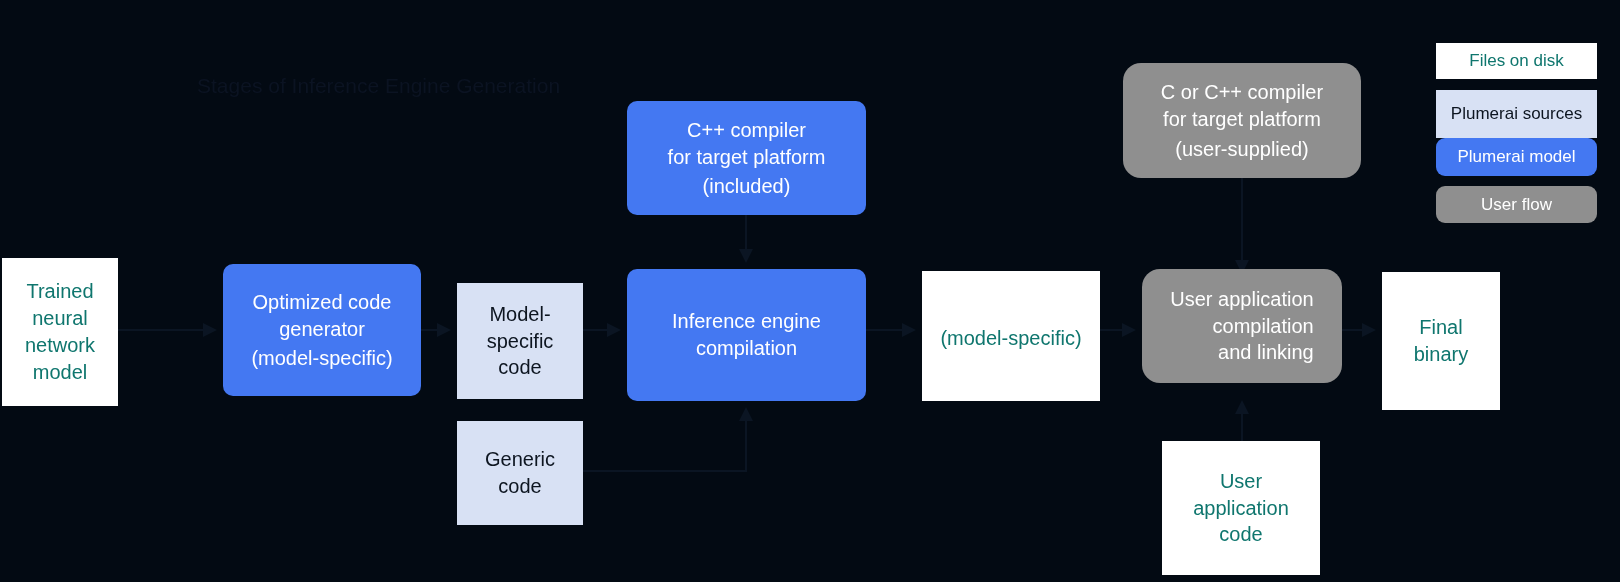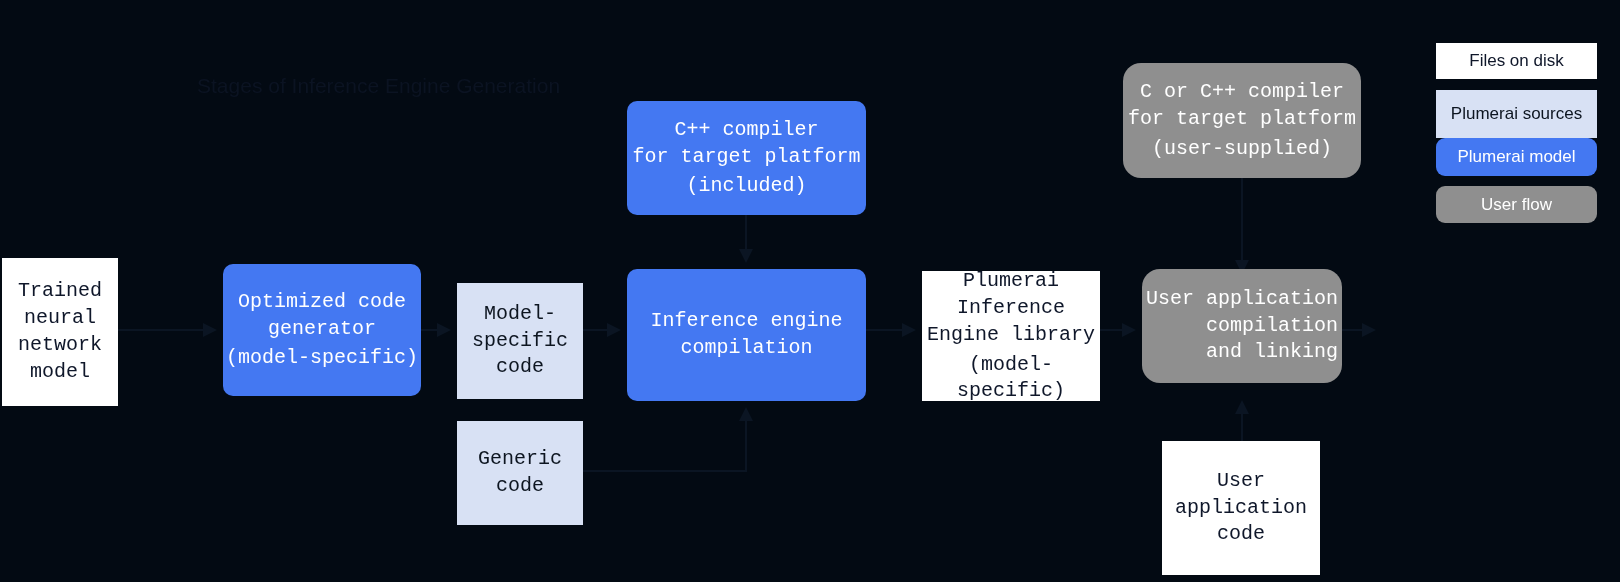--- a/index.html
+++ b/index.html
@@ -6,25 +6,25 @@
   .canvas{
     position:relative;width:1620px;height:582px;background:#030A13;
     font-family:"Liberation Sans", sans-serif;overflow:hidden;
   }
   .diagram-title{
     position:absolute;left:197px;top:74px;width:430px;
     font-size:21px;color:#0B1322;white-space:nowrap;
   }
   .node{
     position:absolute;display:flex;flex-direction:column;align-items:center;
-    justify-content:center;text-align:center;box-sizing:border-box;font-family:Liberation Mono, monospace;
+    justify-content:center;text-align:center;box-sizing:border-box;
   }
   .node .label{white-space:pre-line;font-size:20px;line-height:1.34;}
   .node .sub{white-space:pre-line;font-size:20px;line-height:1.3;margin-top:3px;}
-  .file{background:#FFFFFF;color:#0f172a;}
+  .file{background:#FFFFFF;color:#0f766e;}
   .src{background:#D8E1F4;color:#0D1520;}
   .pflow{background:#4478F2;color:#FFFFFF;border-radius:10px;}
   .uflow{background:#8F8F8F;color:#FFFFFF;border-radius:18px;}
   .edges{position:absolute;left:0;top:0;pointer-events:none;}
   .edge{stroke:#0B1523;stroke-width:2;fill:none;}
   .legend-item{
     position:absolute;left:1436px;width:161px;display:flex;align-items:center;
     justify-content:center;font-size:17px;box-sizing:border-box;
   }
   .legend-item.pflow,.legend-item.uflow{border-radius:9px;}
@@ -83,38 +83,39 @@
 for target platform</span>
     <span class="sub">(included)</span>
   </div>
 
   <div class="node pflow" style="left:627px;top:269px;width:239px;height:132px;">
     <span class="label">Inference engine
 compilation</span>
   </div>
 
   <div class="node file" style="left:922px;top:271px;width:178px;height:130px;">
-    <span class="label">Plumerai
-Inference
-Engine library</span>
     <span class="sub">(model-specific)</span>
   </div>
 
   <div class="node uflow" style="left:1123px;top:63px;width:238px;height:115px;">
     <span class="label">C or C++ compiler
 for target platform</span>
     <span class="sub">(user-supplied)</span>
   </div>
 
   <div class="node uflow" style="left:1142px;top:269px;width:200px;height:114px;text-align:right;">
     <span class="label">User application
 compilation
 and linking</span>
   </div>
 
+  <div class="node file" style="left:1382px;top:272px;width:118px;height:138px;">
+    <span class="label">Final
+binary</span>
+  </div>
 
   <div class="node file" style="left:1162px;top:441px;width:158px;height:134px;">
     <span class="label">User
 application
 code</span>
   </div>
 
   <div>
     <div class="legend-item file" style="top:43px;height:36px;">
       <span>Files on disk</span>

